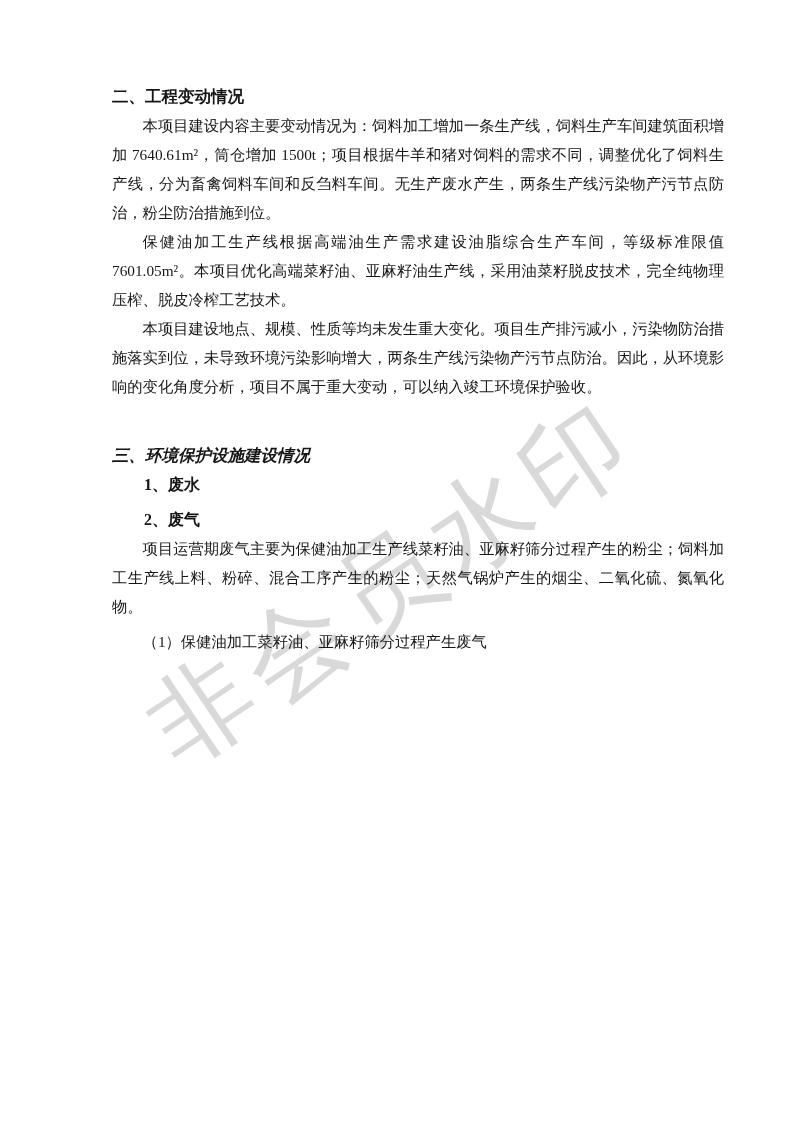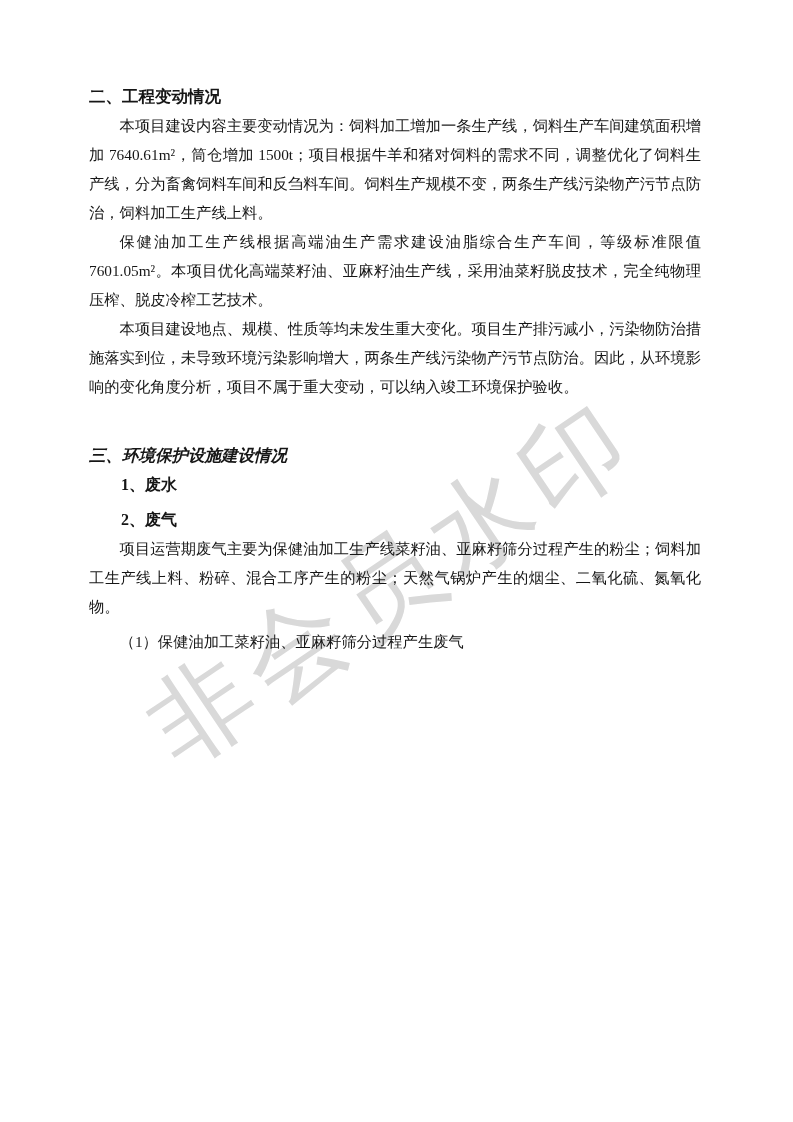--- a/index.html
+++ b/index.html
@@ -22,21 +22,21 @@
     letter-spacing:10px;
     white-space:nowrap;
     color:#d9d9d9;
     transform:rotate(-34deg);
     transform-origin:center center;
     user-select:none;
     pointer-events:none;
   }
   .content{
     position:absolute;
-    left:89px;
+    left:112px;
     top:82px;
     width:612px;
     z-index:1;
   }
   .h1{
     font-size:16.5px;
     font-weight:bold;
     line-height:29px;
     margin:0;
   }
@@ -67,21 +67,21 @@
 <body>
 
 <div class="page">
 
   <div class="watermark">非会员水印</div>
 
   <div class="content">
 
     <p class="h1">二、工程变动情况</p>
 
-    <p class="para">本项目建设内容主要变动情况为：饲料加工增加一条生产线，饲料生产车间建筑面积增加 7640.61m²，筒仓增加 1500t；项目根据牛羊和猪对饲料的需求不同，调整优化了饲料生产线，分为畜禽饲料车间和反刍料车间。饲料生产规模不变，两条生产线污染物产污节点防治，饲料加工生产线上料。</p>
+    <p class="para">本项目建设内容主要变动情况为：饲料加工增加一条生产线，饲料生产车间建筑面积增加 7640.61m²，筒仓增加 1500t；项目根据牛羊和猪对饲料的需求不同，调整优化了饲料生产线，分为畜禽饲料车间和反刍料车间。无生产废水产生，两条生产线污染物产污节点防治，粉尘防治措施到位。</p>
 
     <p class="para">保健油加工生产线根据高端油生产需求建设油脂综合生产车间，等级标准限值 7601.05m²。本项目优化高端菜籽油、亚麻籽油生产线，采用油菜籽脱皮技术，完全纯物理压榨、脱皮冷榨工艺技术。</p>
 
     <p class="para">本项目建设地点、规模、性质等均未发生重大变化。项目生产排污减小，污染物防治措施落实到位，未导致环境污染影响增大，两条生产线污染物产污节点防治。因此，从环境影响的变化角度分析，项目不属于重大变动，可以纳入竣工环境保护验收。</p>
 
     <p class="h1 spaced">三、环境保护设施建设情况</p>
 
     <p class="h2">1、废水</p>
 
 

